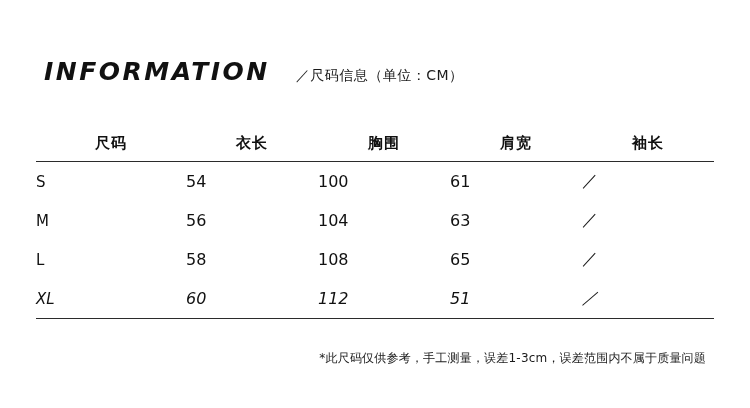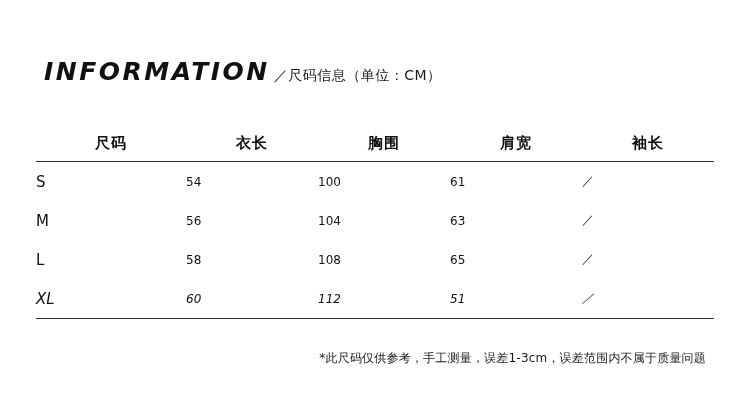--- a/index.html
+++ b/index.html
@@ -34,21 +34,21 @@
     font-style: italic;
     font-weight: 700;
     font-size: 25px;
     letter-spacing: 2.5px;
     color: #111111;
   }
   .heading-sub {
     font-family: "DejaVu Sans", sans-serif;
     font-size: 14px;
     color: #1a1a1a;
-    margin-left: 4px;
+    margin-left: 26px;
     letter-spacing: 0.5px;
   }
   
   .size-table {
     position: absolute;
     left: 36px;
     top: 125px;
     width: 678px;
     border-collapse: collapse;
     table-layout: fixed;
@@ -66,21 +66,21 @@
     color: #111111;
     height: 36px;
     vertical-align: middle;
     letter-spacing: 1px;
   }
   .size-table thead tr {
     border-bottom: 1px solid #2b2b2b;
   }
   .size-table tbody td {
     font-family: "DejaVu Sans", sans-serif;
-    font-size: 12px;
+    font-size: 16px;
     color: #111111;
     height: 39px;
     vertical-align: middle;
   }
   .size-table tbody td.col-label {
     font-size: 15px;
   }
   .size-table tbody tr:last-child {
     border-bottom: 1px solid #2b2b2b;
     font-style: italic;

